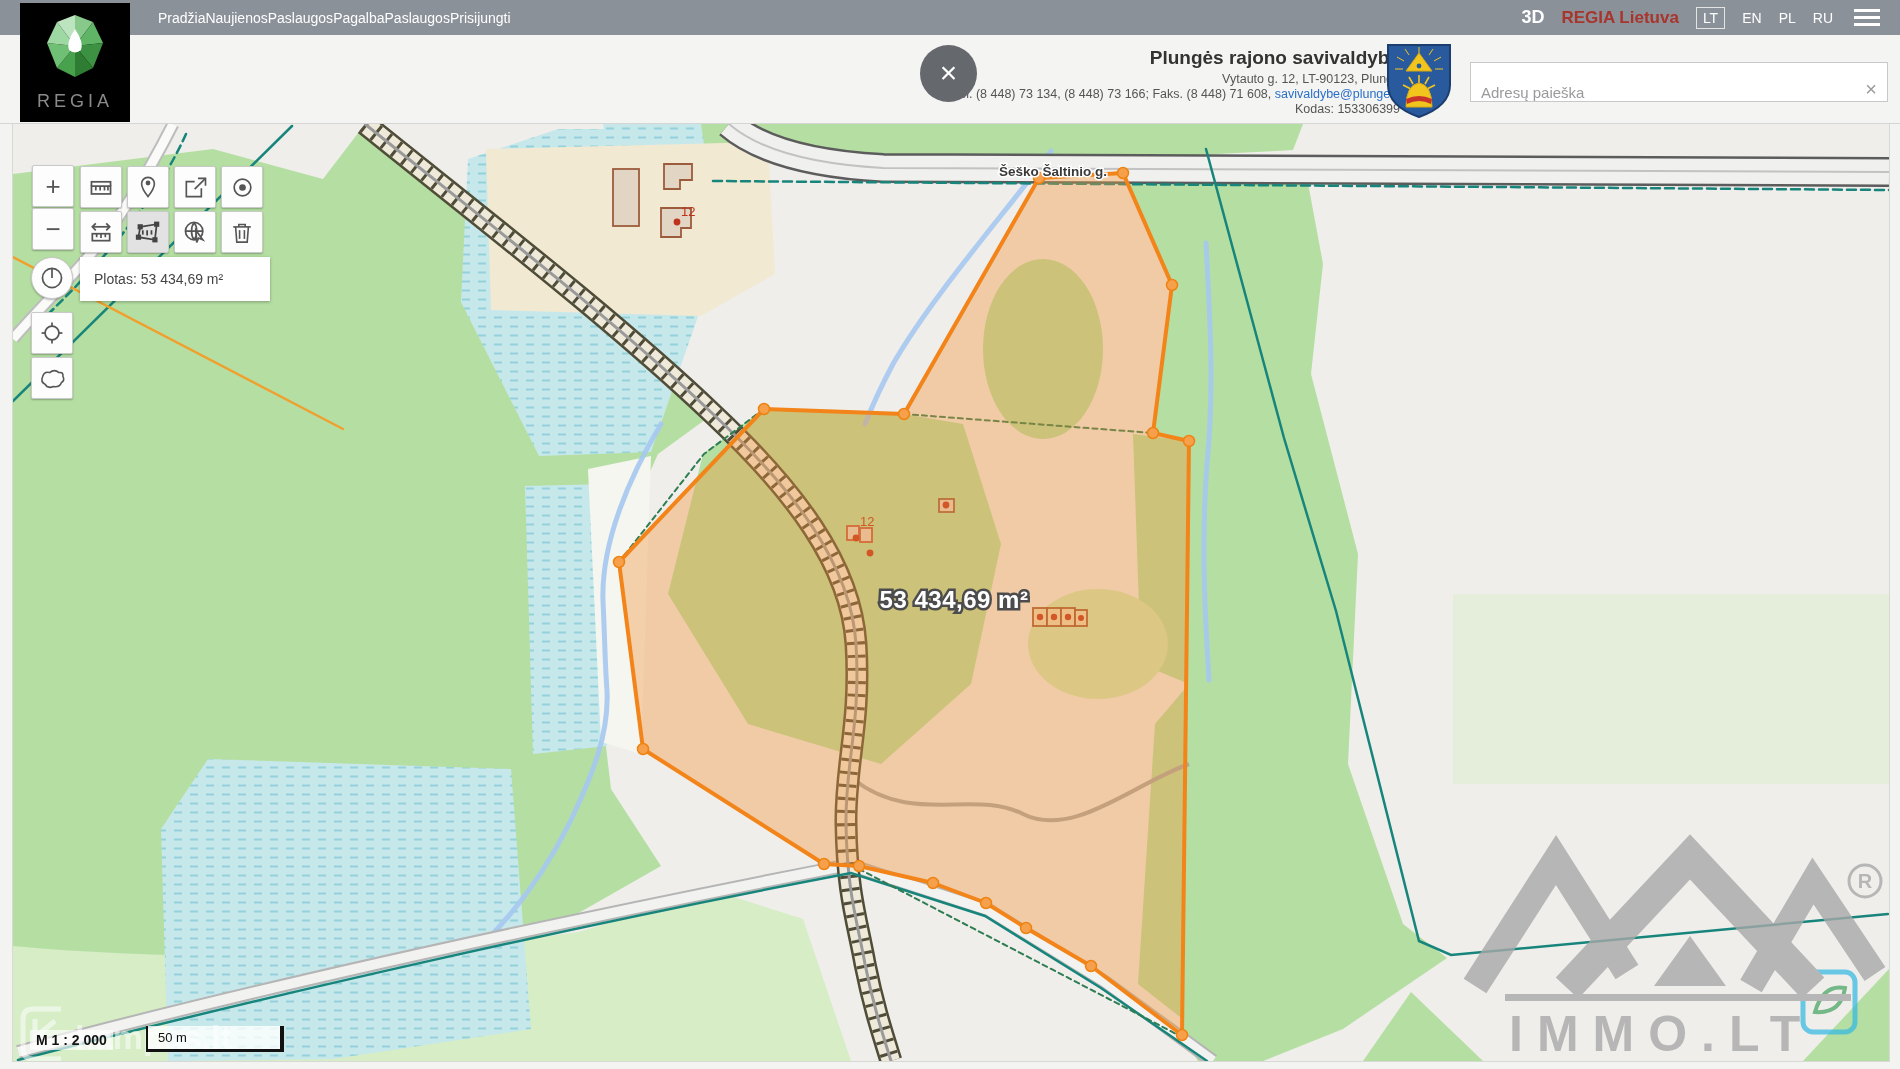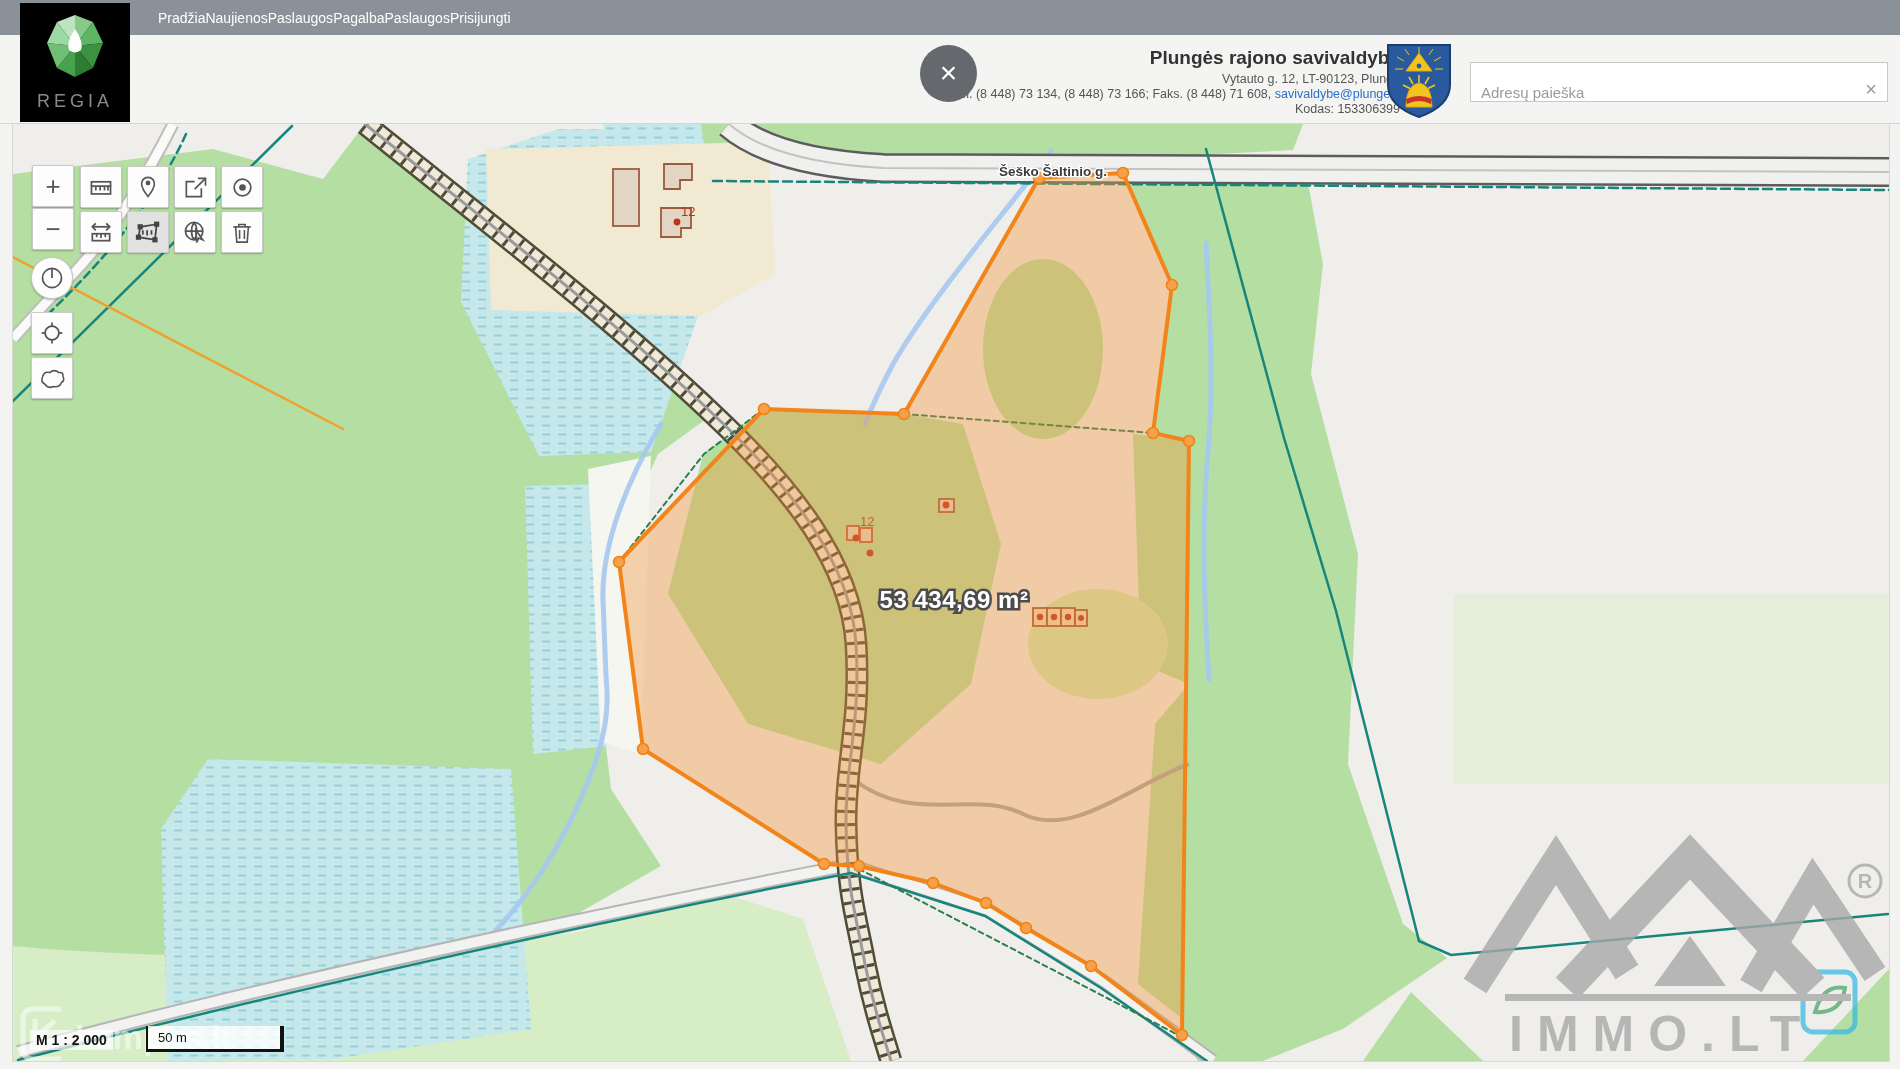--- a/index.html
+++ b/index.html
@@ -70,20 +70,33 @@
 <div id="app">
 
   <div id="topnav">
     <div class="menu">
       <a>Pradžia</a>
       <a>Naujienos</a>
       <a>Paslaugos</a>
       <a>Pagalba</a>
       <a>Paslaugos</a>
       <a>Prisijungti</a>
+    </div>
+    <div id="nav-right">
+      <span class="nav-3d">3D</span>
+      <span class="nav-brand">REGIA Lietuva</span>
+      <span class="lang active">LT</span>
+      <span class="lang">EN</span>
+      <span class="lang">PL</span>
+      <span class="lang">RU</span>
+      <span class="burger">
+          <span></span>
+          <span></span>
+          <span></span>
+        </span>
     </div>
   </div>
 
   <div id="logo-tab">
     <svg width="64" height="66" viewBox="0 0 64 66" style="margin-top:10px">
       <polygon points="32,2 50,9 32,33" fill="#86c98b"></polygon>
       <polygon points="50,9 60,30 32,33" fill="#5fb465"></polygon>
       <polygon points="60,30 50,55 32,33" fill="#3c9142"></polygon>
       <polygon points="50,55 32,64 32,33" fill="#2e7d32"></polygon>
       <polygon points="32,64 14,55 32,33" fill="#47a14d"></polygon>
@@ -356,20 +369,21 @@
   <div class="tbtn" style="left:221px;top:211px;">
     <svg width="24" height="25" viewBox="0 0 30 30" fill="none" stroke="#555" stroke-width="2">
       <path d="M7,8 L8.5,27 H21.5 L23,8"></path>
       <line x1="4" y1="8" x2="26" y2="8"></line>
         <path d="M11,8 V5 H19 V8"></path>
       <line x1="12" y1="12" x2="12" y2="23"></line>
         <line x1="18" y1="12" x2="18" y2="23"></line>
     </svg>
   </div>
 
+  <div id="plotas">Plotas: 53 434,69 m²</div>
 
   <div class="tbtn round" style="left:31px;top:257px;">
     <svg width="26" height="26" viewBox="0 0 30 30" fill="none" stroke="#555" stroke-width="2">
       <circle cx="15" cy="15" r="11"></circle>
         <line x1="15" y1="4" x2="15" y2="15"></line>
     </svg>
   </div>
   <div class="tbtn" style="left:31px;top:312px;">
     <svg width="26" height="26" viewBox="0 0 30 30" fill="none" stroke="#555" stroke-width="2">
       <circle cx="15" cy="15" r="8"></circle>

